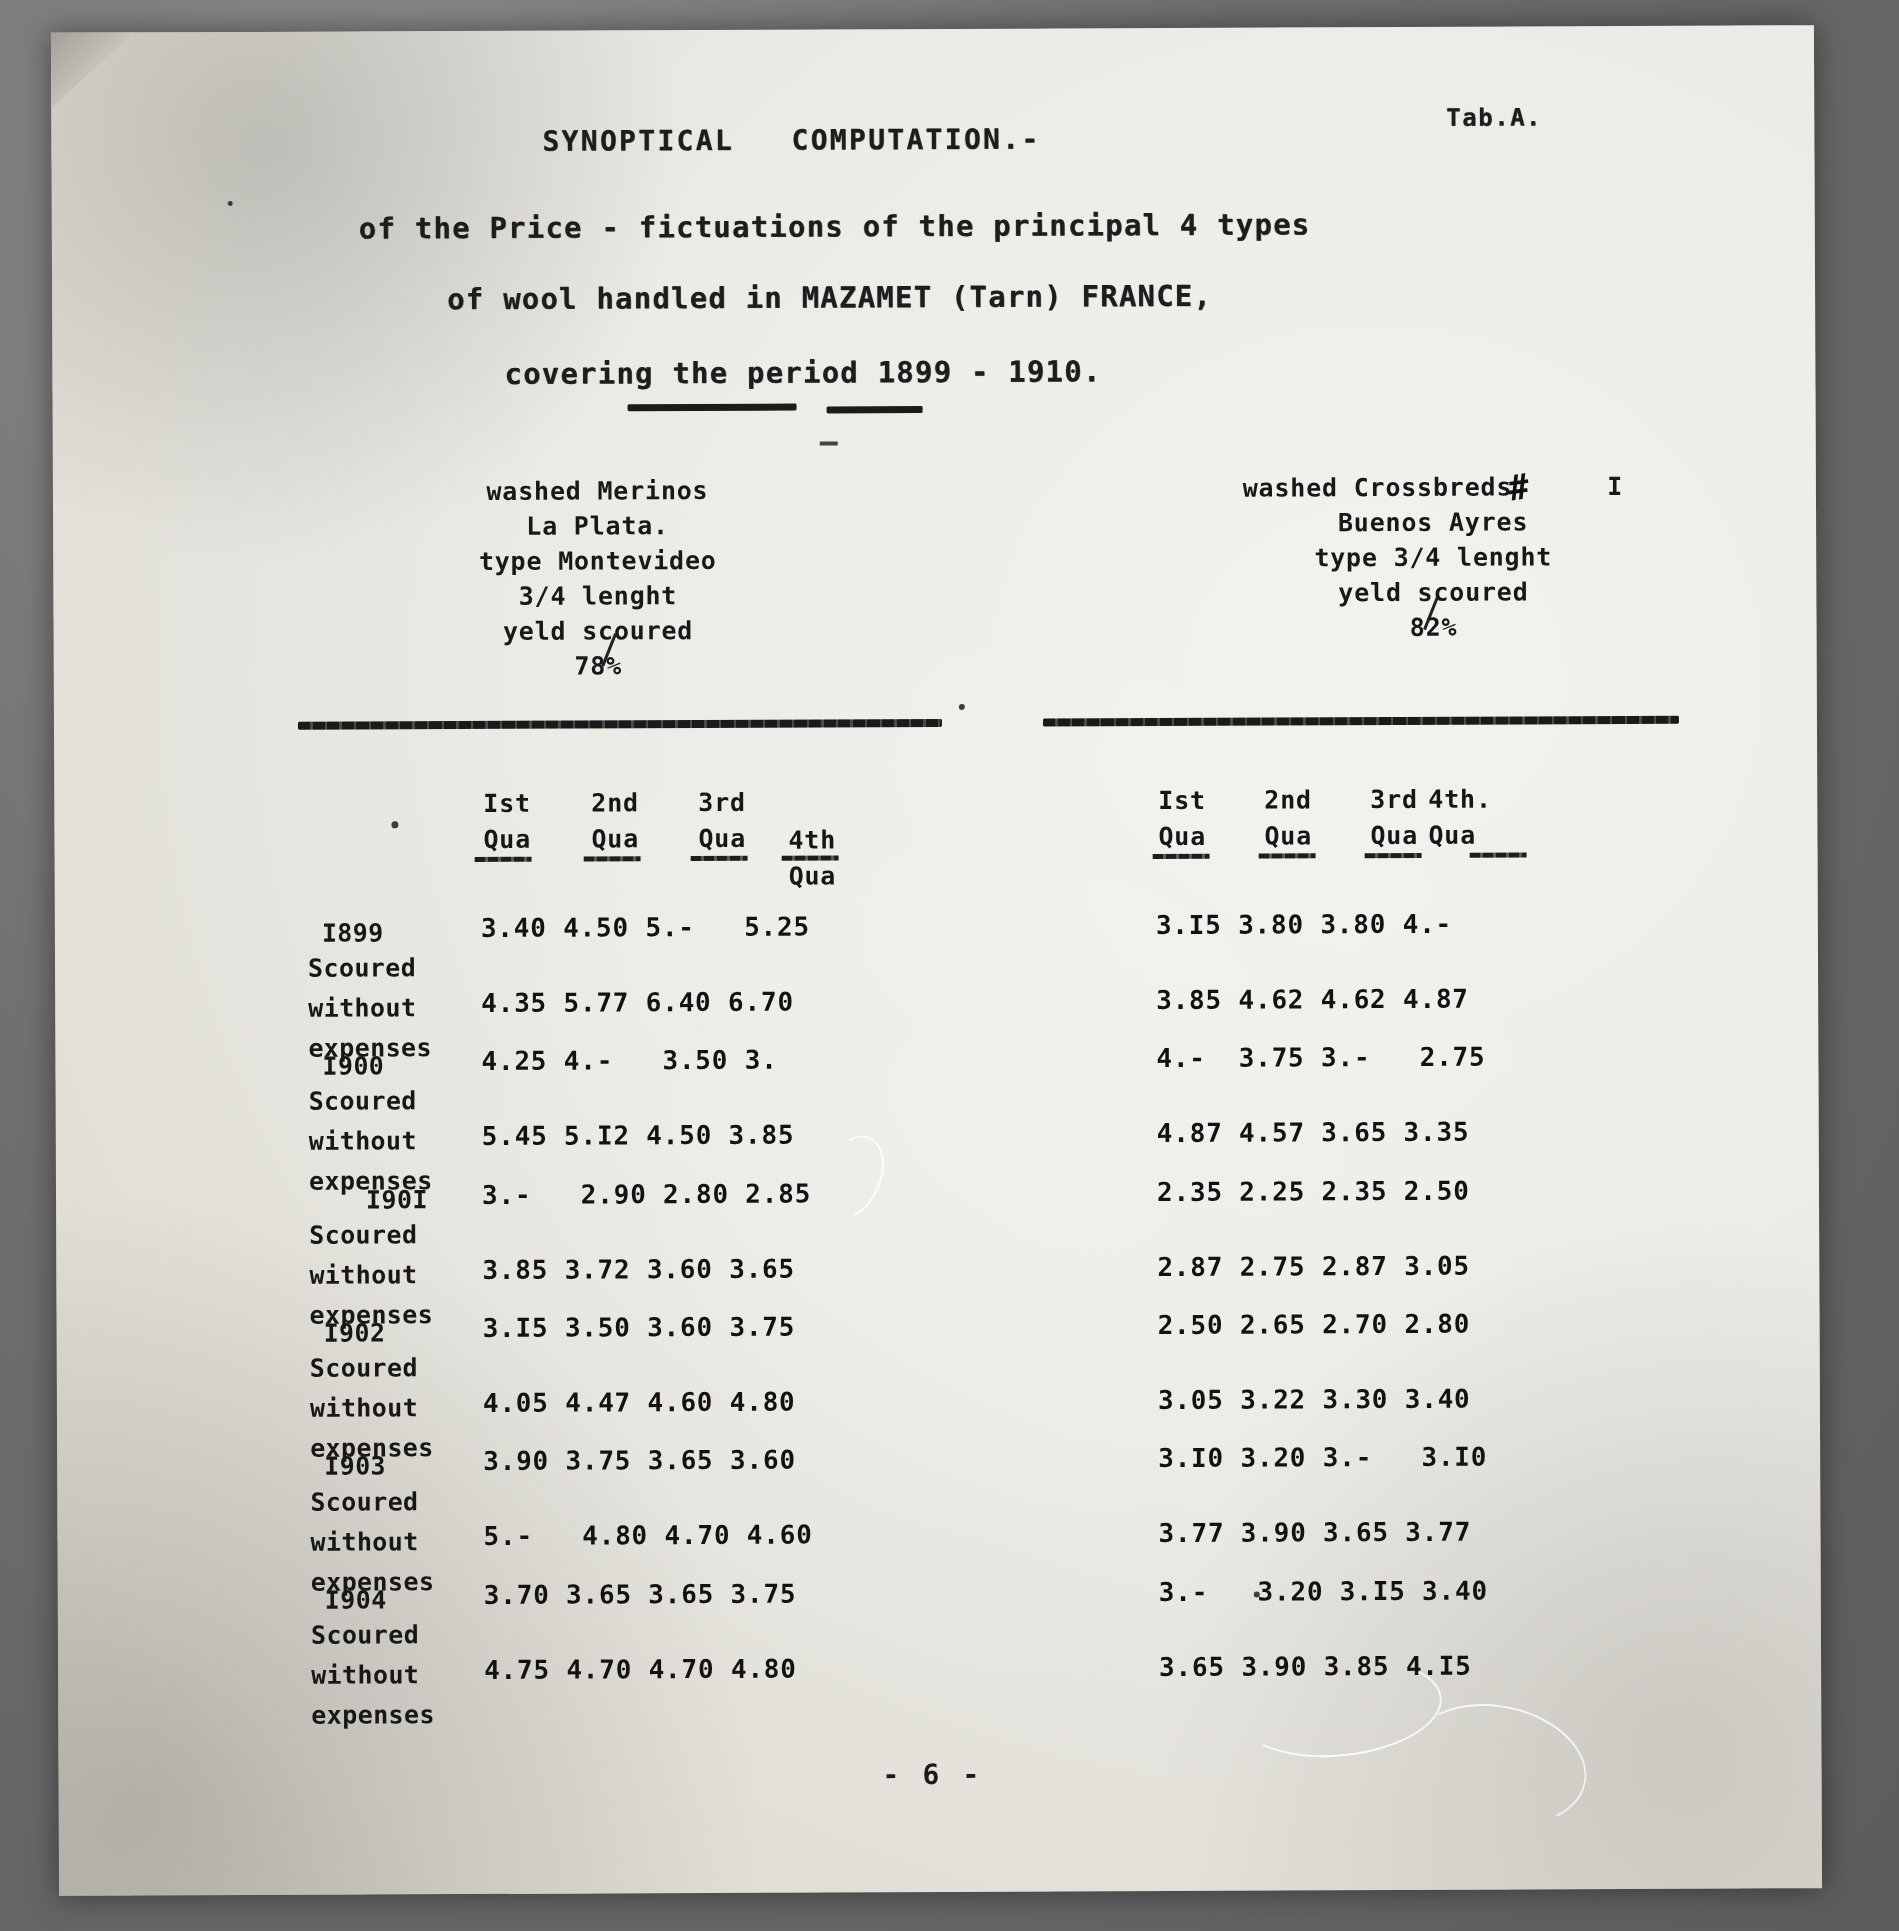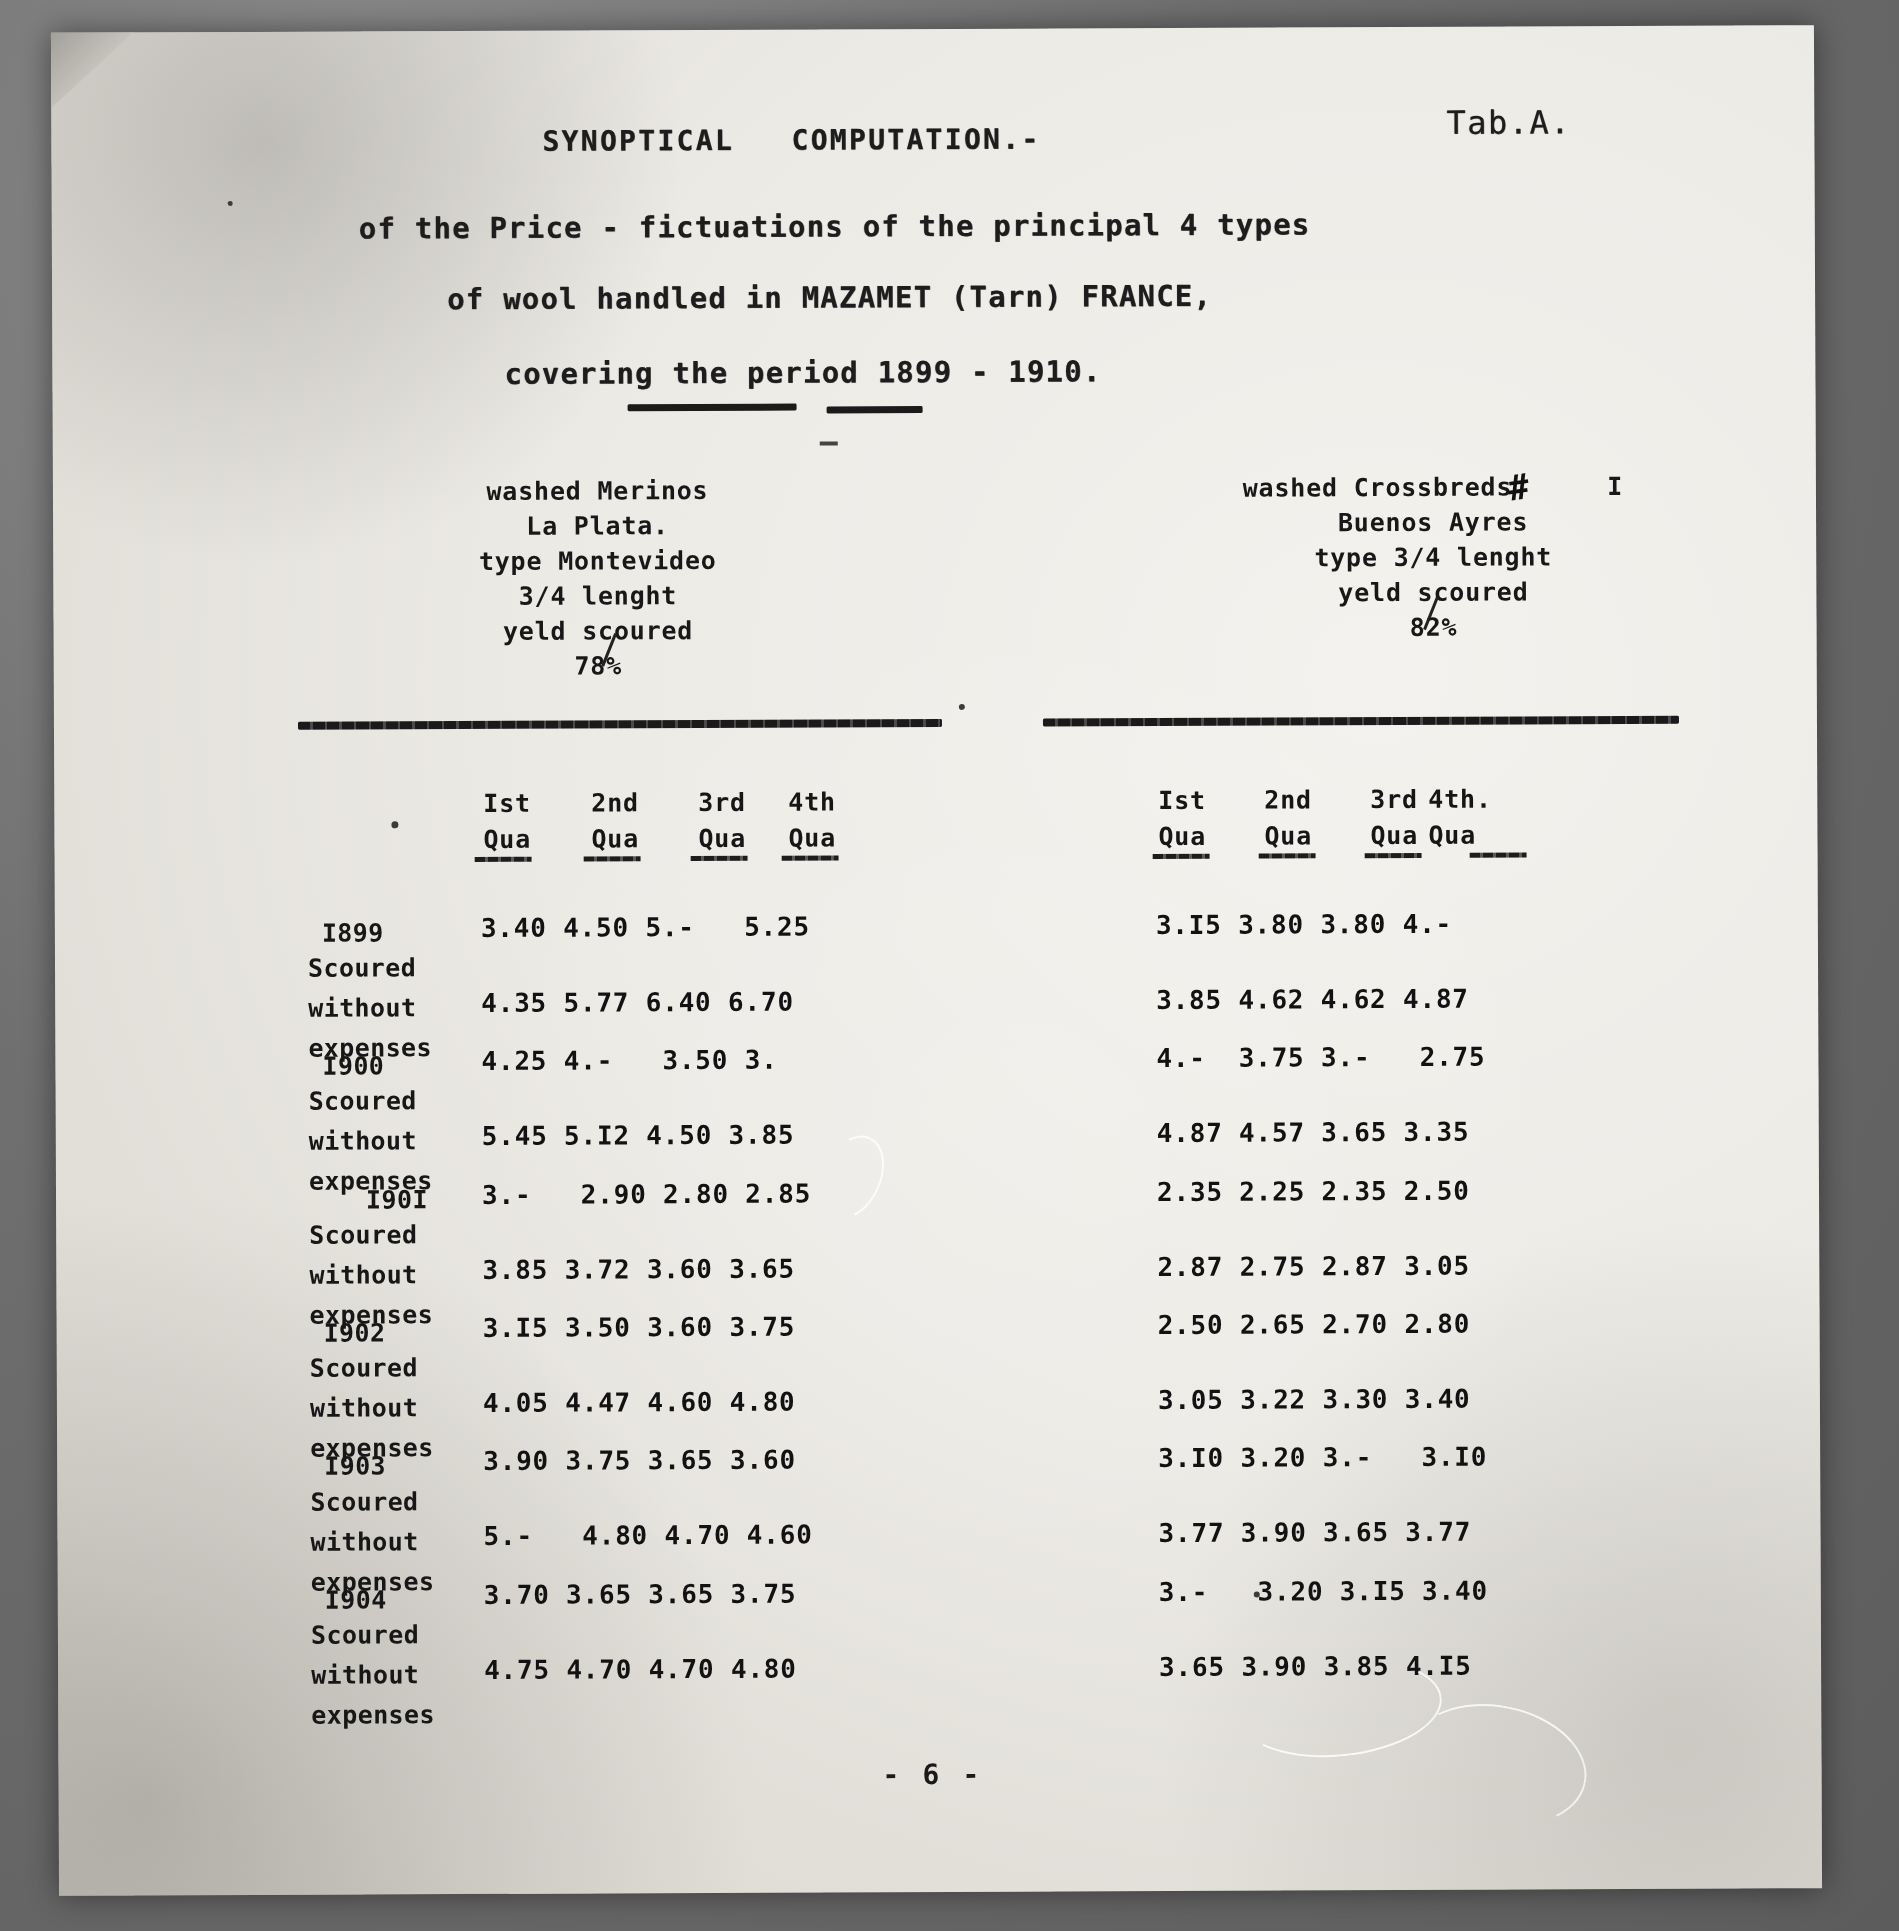--- a/index.html
+++ b/index.html
@@ -65,21 +65,21 @@
     position: absolute;
     color: #1d1d1d;
     font-family: "DejaVu Sans Mono", monospace;
     white-space: pre;
     letter-spacing: 0.8px;
     text-shadow:
       0.5px 0.3px 0 rgba(30,30,30,0.55),
       -0.3px 0.3px 0.8px rgba(60,60,60,0.35);
   }
 
-  #tab-label { left: 1395px; top: 77px; font-size: 32px; font-weight: normal; letter-spacing: 1.5px; }
+  #tab-label { left: 1395px; top: 77px; font-size: 24px; font-weight: bold; letter-spacing: 1.5px; }
 
   #title-1 { left: 491px; top: 94px; font-size: 28px; font-weight: bold; letter-spacing: 2.3px; }
   #title-2 { left: 307px; top: 180px; font-size: 29px; font-weight: bold; letter-spacing: 1.2px; }
   #title-3 { left: 395px; top: 251px; font-size: 29px; font-weight: bold; letter-spacing: 1.2px; }
   #title-4 { left: 452px; top: 326px; font-size: 29px; font-weight: bold; letter-spacing: 1.2px; }
 
   
   .title-rule {
     position: absolute;
     height: 7px;
@@ -249,21 +249,21 @@
 
     <div class="long-rule" id="rule-left"></div>
     <div class="long-rule" id="rule-right"></div>
 
     <div class="q-head" style="left:429px; top:755px;">Ist
 Qua</div>
     <div class="q-head" style="left:537px; top:755px;">2nd
 Qua</div>
     <div class="q-head" style="left:644px; top:755px;">3rd
 Qua</div>
-    <div class="q-head" style="left:734px; top:755px;">4th
+    <div class="q-head" style="left:734px; top:793px;">4th
 Qua</div>
     <div class="q-underline" style="left:420px;"></div>
     <div class="q-underline" style="left:529px;"></div>
     <div class="q-underline" style="left:636px;"></div>
     <div class="q-underline" style="left:727px;"></div>
 
     <div class="q-head" style="left:1104px; top:755px;">Ist
 Qua</div>
     <div class="q-head" style="left:1210px; top:755px;">2nd
 Qua</div>

